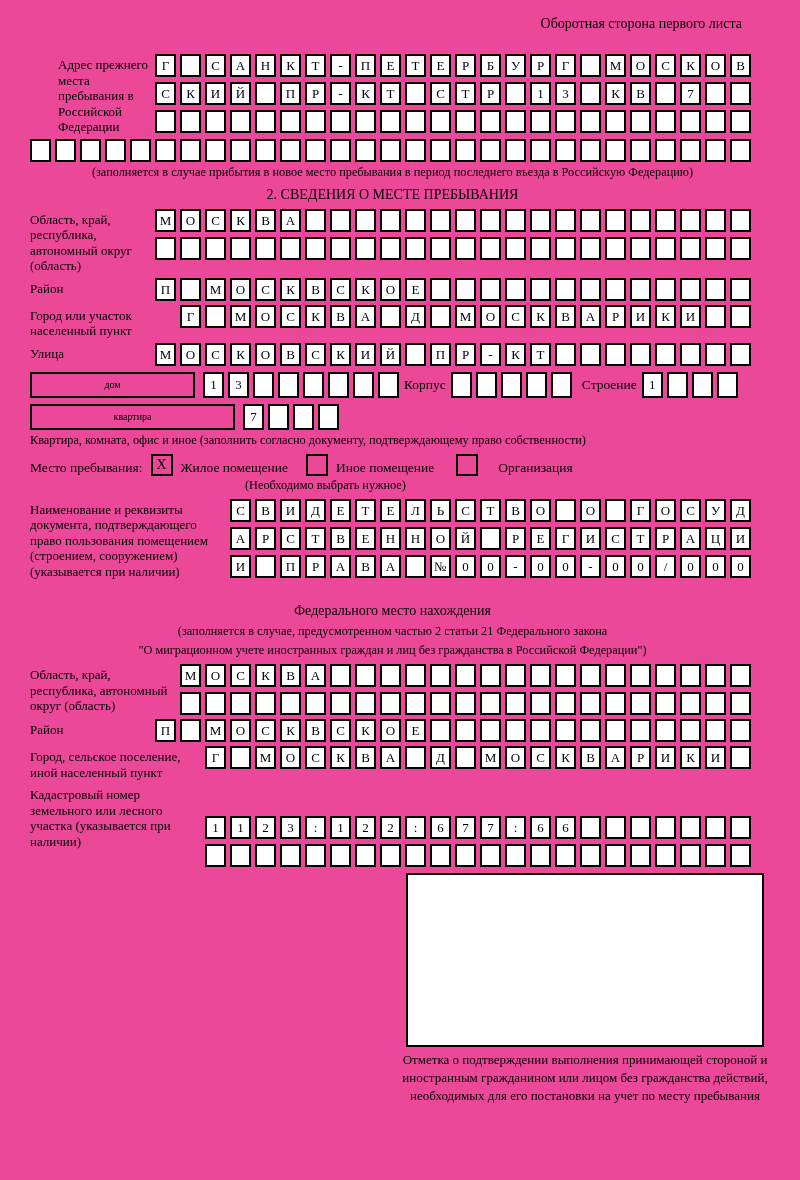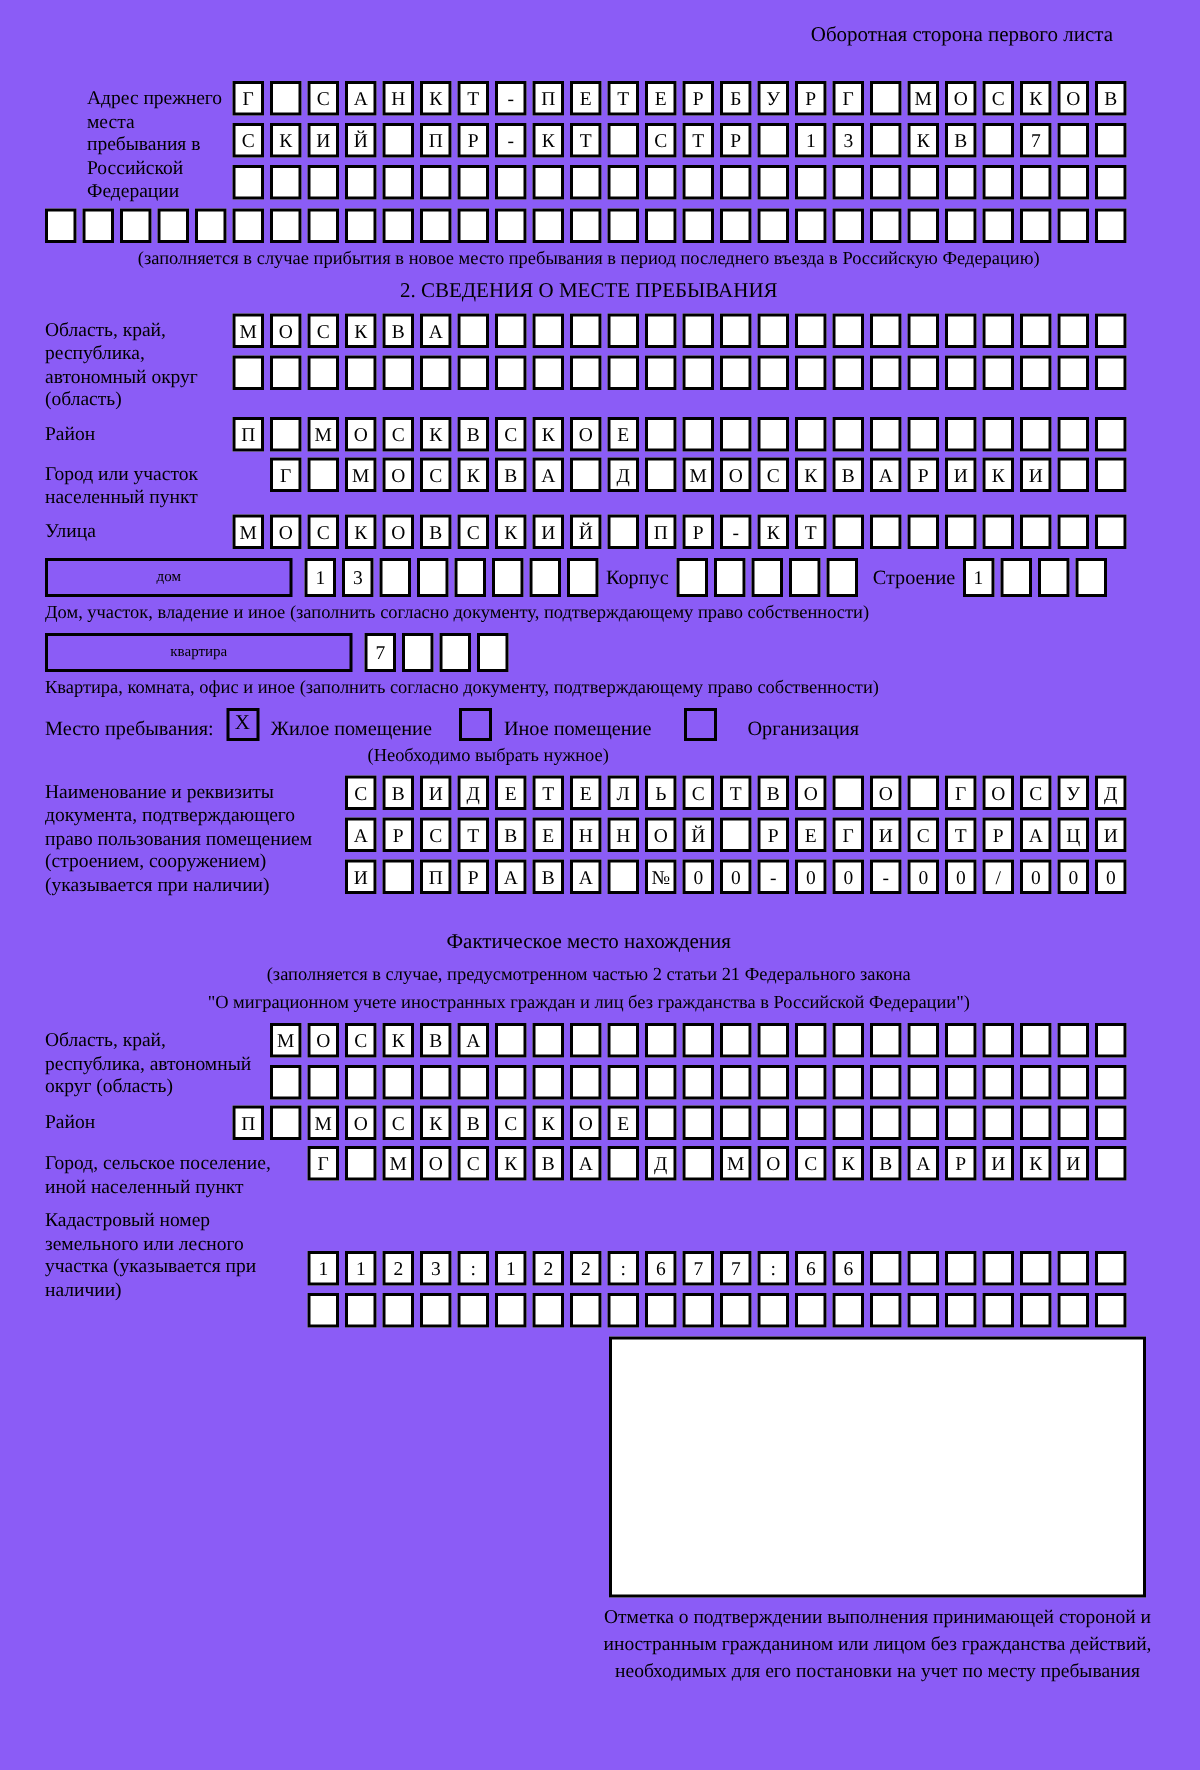--- a/index.html
+++ b/index.html
@@ -1,18 +1,18 @@
 <!DOCTYPE html>
 <html><head>
 <meta charset="utf-8">
 <style>
   * { box-sizing: border-box; margin: 0; padding: 0; }
   html, body { background: #fff; }
   body { font-family: "Liberation Serif", "DejaVu Serif", serif; color: #000; }
-  .page { position: relative; width: 800px; height: 1180px; background: #8b5cf6; overflow: hidden; }
+  .page { position: relative; width: 800px; height: 1180px; background: #ec4899; overflow: hidden; }
   .top-title { text-align: right; padding: 16px 58px 0 0; font-size: 14px; }
   .content { padding: 0 45px 0 30px; }
 
   .frow { display: flex; align-items: flex-start; }
   .flabel { font-size: 13px; line-height: 15.5px; flex-shrink: 0; padding-top: 3px; padding-right: 6px; }
   .w125 { width: 125px; } .w150 { width: 150px; } .w175 { width: 175px; } .w200 { width: 200px; }
   .indent { padding-left: 28px; }
 
   .cellrows { display: flex; flex-direction: column; gap: 5px; }
   .cellrow { display: flex; gap: 4px; height: 23px; }
@@ -337,21 +337,20 @@
           <span class="cell"></span>
         </div>
       <div class="inline-lbl" style="margin-left:10px;">Строение</div>
       <div class="house-cells">
           <span class="cell">1</span>
           <span class="cell"></span>
           <span class="cell"></span>
           <span class="cell"></span>
         </div>
     </div>
-    <div class="note" style="text-align:left;">Дом, участок, владение и иное (заполнить согласно документу, подтверждающему право собственности)</div>
 
     <div class="house-row">
       <div class="wide-box" style="width:205px;">квартира</div>
       <div class="house-cells" style="margin-left:8px;">
           <span class="cell">7</span>
           <span class="cell"></span>
           <span class="cell"></span>
           <span class="cell"></span>
         </div>
     </div>
@@ -436,21 +435,21 @@
             <span class="cell">0</span>
             <span class="cell">0</span>
             <span class="cell">/</span>
             <span class="cell">0</span>
             <span class="cell">0</span>
             <span class="cell">0</span>
           </div>
       </div>
     </div>
 
-    <div class="sec-title fact-title">Фактическое место нахождения</div>
+    <div class="sec-title fact-title">Федерального место нахождения</div>
     <div class="fact-note">
       <div>(заполняется в случае, предусмотренном частью 2 статьи 21 Федерального закона</div>
       <div>"О миграционном учете иностранных граждан и лиц без гражданства в Российской Федерации")</div>
     </div>
 
     <div class="frow mt4">
       <div class="flabel w150">Область, край, республика, автономный округ (область)</div>
       <div class="cellrows">
         <div class="cellrow">
             <span class="cell">М</span>

